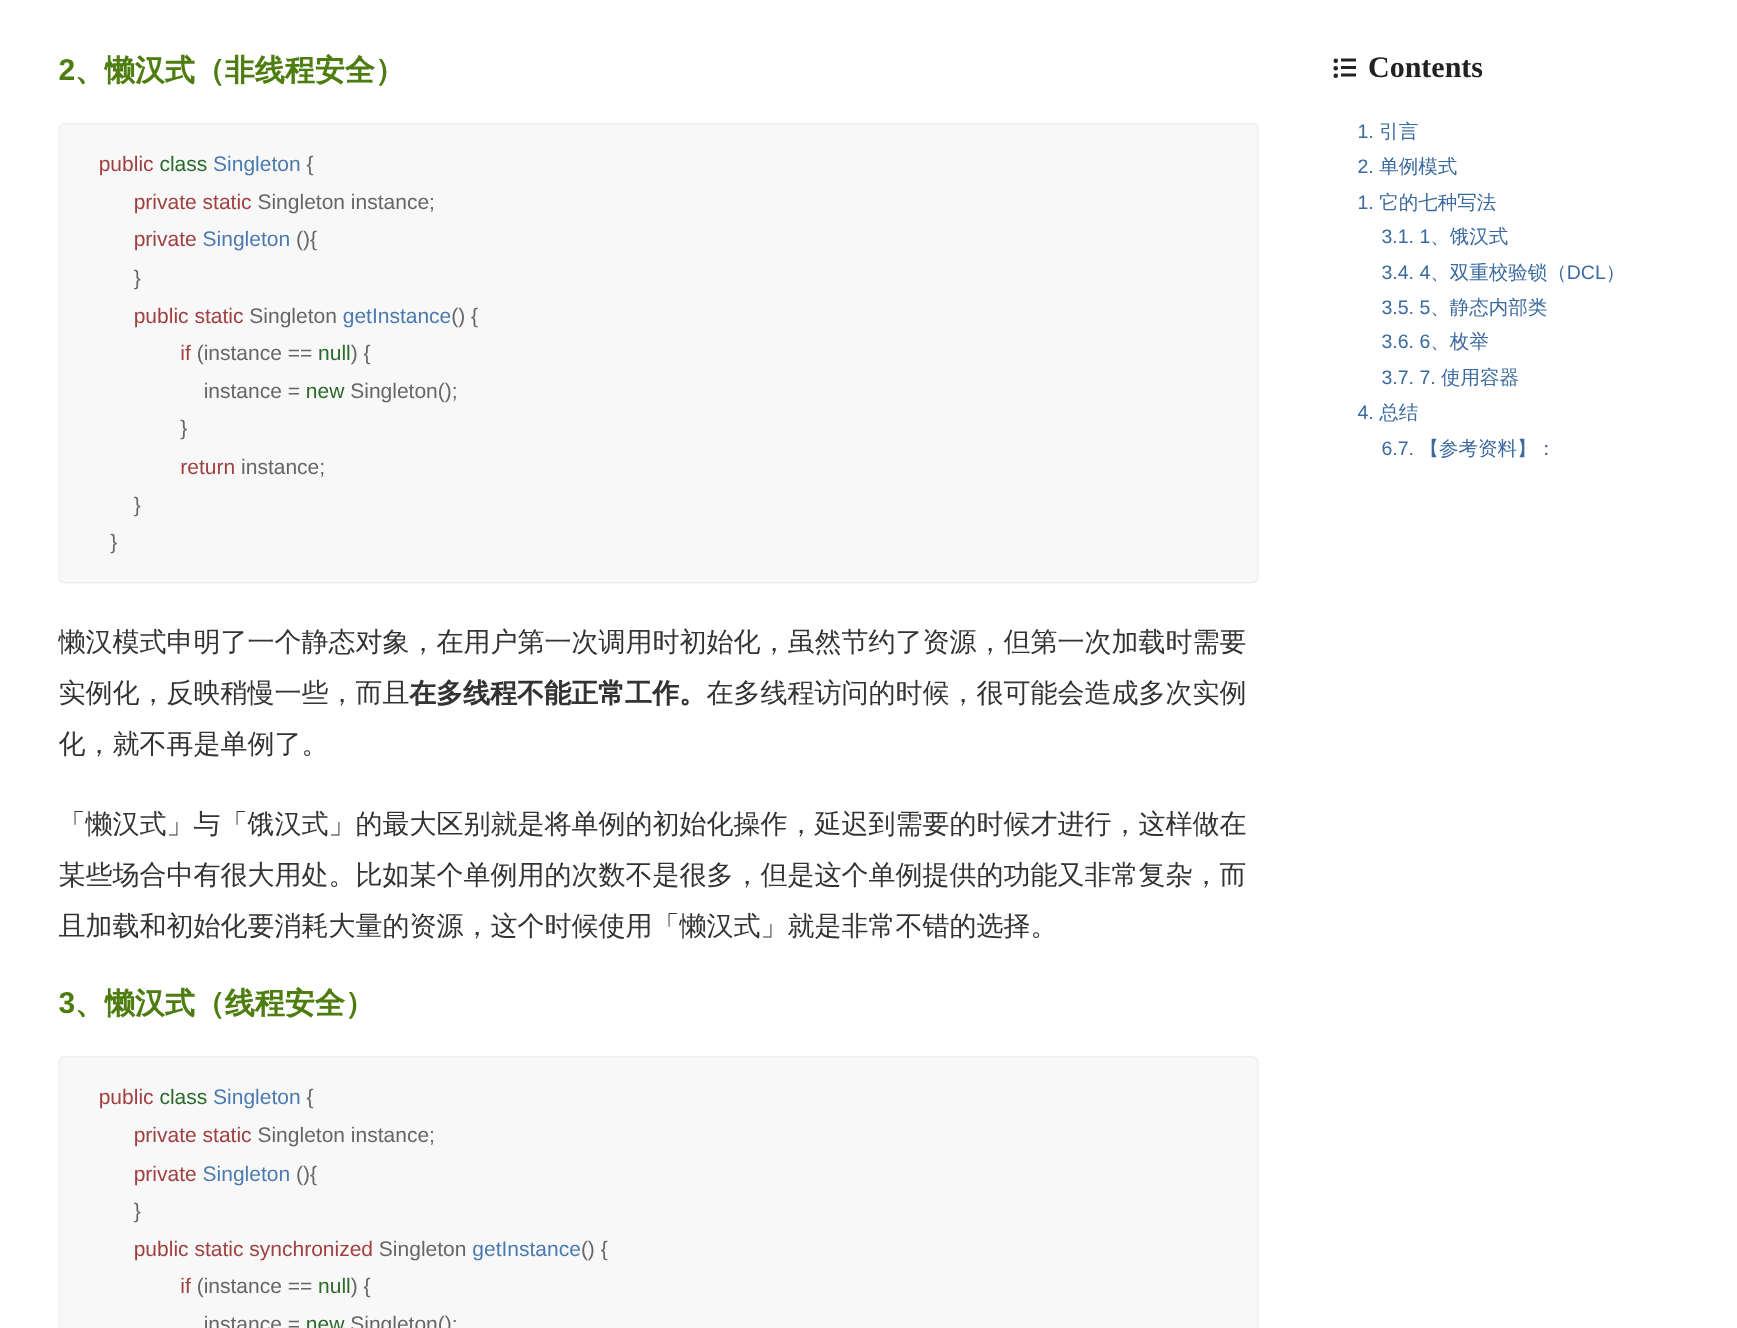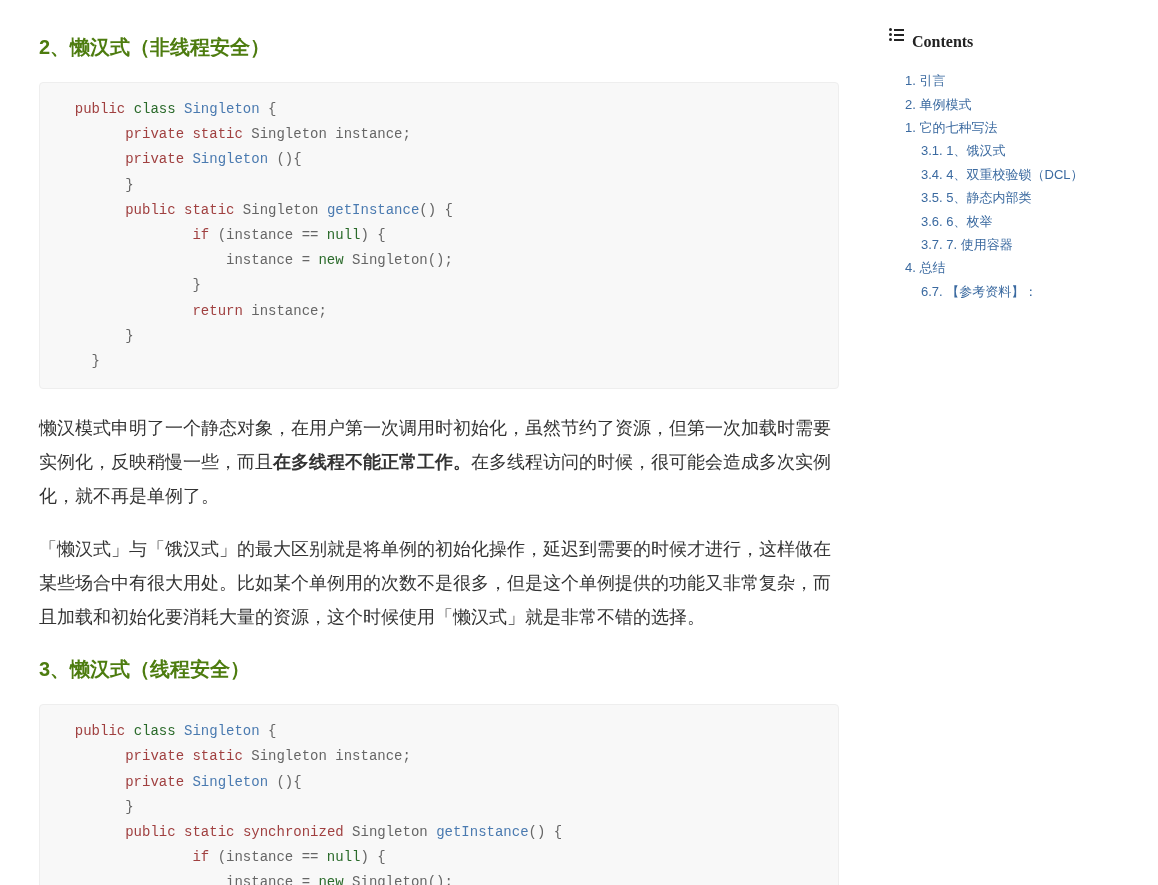--- a/index.html
+++ b/index.html
@@ -36,42 +36,43 @@
   }
   .code-block {
     background: #f8f8f8;
     border: 1px solid #eee;
     border-radius: 4px;
     padding: 14px 18px;
     margin: 0 0 22px 0;
     overflow-x: auto;
   }
   .code-block pre {
-    font-family: Liberation Mono, monospace;
+    font-family: Liberation Sans, sans-serif;
     font-size: 14px;
     line-height: 1.8;
     color: #666;
     white-space: pre;
   }
   .k-mod { color: #a04040; }   
   .k-type { color: #2a6a2a; }  
   .k-name { color: #4a7ab0; }  
   .para {
     font-size: 18px;
     color: #333;
     margin: 0 0 18px 0;
     line-height: 1.9;
   }
   .para b { font-weight: 700; }
 
   .toc-header {
     display: flex;
+    align-items: center;
     gap: 8px;
     font-weight: 700;
-    font-size: 16px;
+    font-size: 20px;
     color: #222;
     margin-bottom: 14px;
     font-family: Georgia, "Times New Roman", serif;
   }
   .toc-header .icon-list {
     display: inline-flex;
     flex-direction: column;
     gap: 2px;
   }
   .toc-header .icon-list span {

